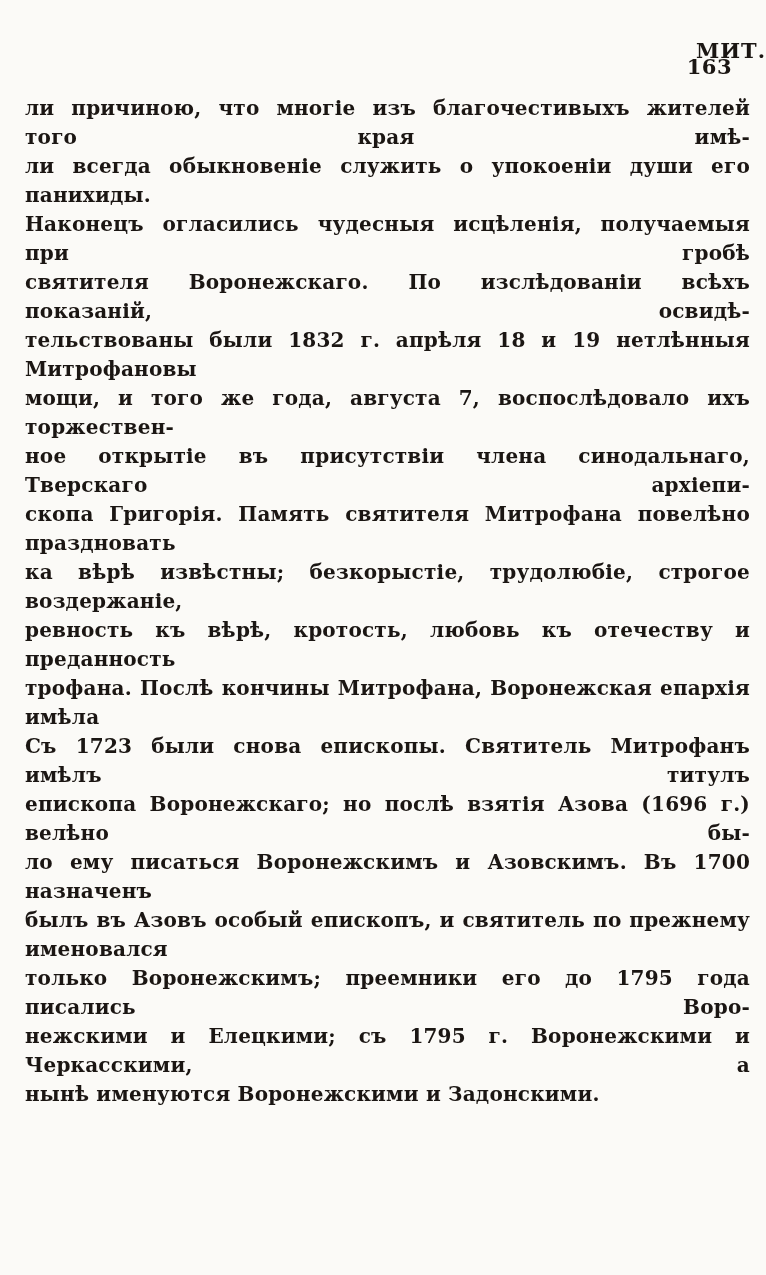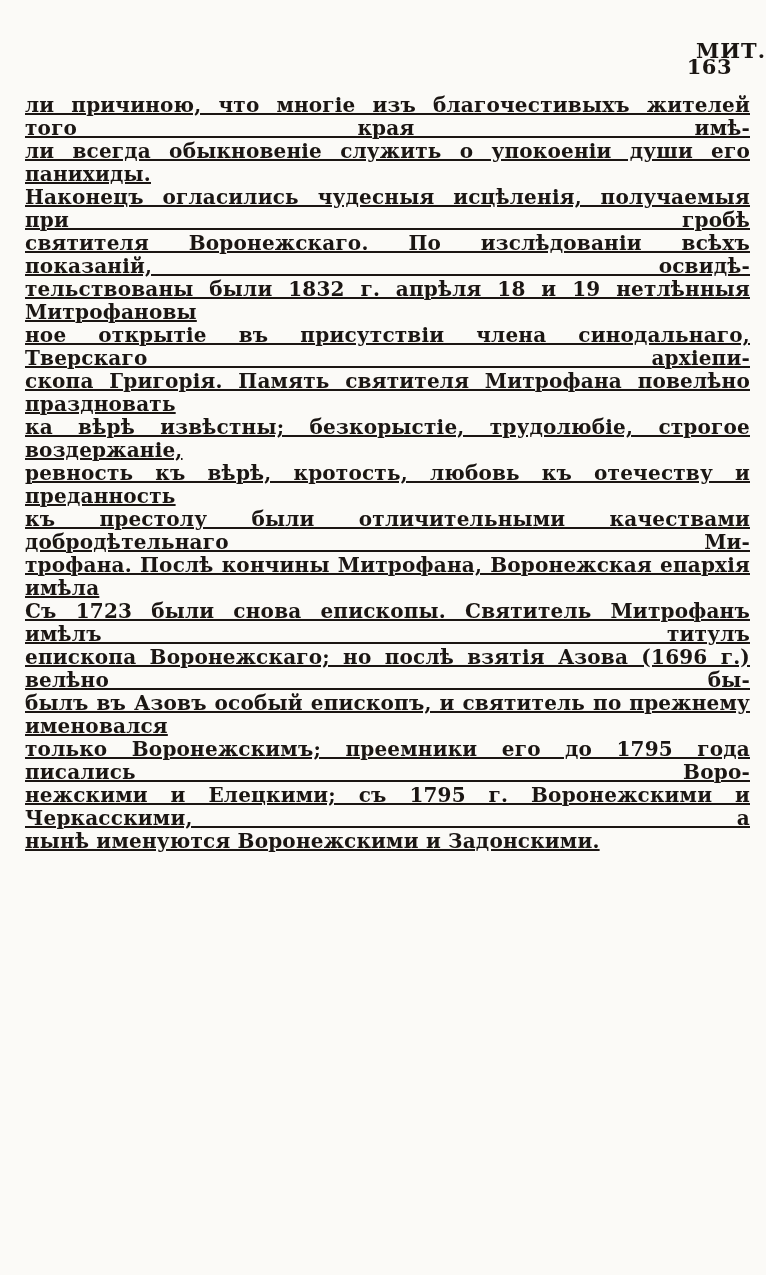--- a/index.html
+++ b/index.html
@@ -38,27 +38,26 @@
   }
   .page-body {
     margin-top: 28px;
     padding: 0 16px 0 25px; 
   }
   .paragraph {
     margin: 0;
   }
   .line {
     font-size: 20px;
-    line-height: 23px;
+    line-height: 29px;
     letter-spacing: 0.2px;
     text-align: justify;
     text-align-last: justify;
     text-justify: inter-word;
     white-space: normal;
-    text-decoration: underline;
   }
   
   .paragraph.end-short .line:last-child {
     text-align-last: left;
   }
 </style>
 </head>
 <body>
 
 <div class="page" style="background: rgb(251, 250, 247); color: rgb(27, 22, 19);">
@@ -67,28 +66,29 @@
     <div class="page-number">163</div>
   </div>
 
   <div class="page-body">
     <div class="paragraph end-short">
         <div class="line">ли причиною, что многіе изъ благочестивыхъ жителей того края имѣ-</div>
         <div class="line">ли всегда обыкновеніе служить о упокоеніи души его панихиды.</div>
         <div class="line">Наконецъ огласились чудесныя исцѣленія, получаемыя при гробѣ</div>
         <div class="line">святителя Воронежскаго. По изслѣдованіи всѣхъ показаній, освидѣ-</div>
         <div class="line">тельствованы были 1832 г. апрѣля 18 и 19 нетлѣнныя Митрофановы</div>
+        <div class="line">мощи, и того же года, августа 7, воспослѣдовало ихъ торжествен-</div>
         <div class="line">ное открытіе въ присутствіи члена синодальнаго, Тверскаго архіепи-</div>
         <div class="line">скопа Григорія. Память святителя Митрофана повелѣно праздновать</div>
         <div class="line">ка вѣрѣ извѣстны; безкорыстіе, трудолюбіе, строгое воздержаніе,</div>
         <div class="line">ревность къ вѣрѣ, кротость, любовь къ отечеству и преданность</div>
-        <div class="line">къ престолу были отличительными качествами добродѣтельнаго Ми-</div>
         <div class="line">трофана. Послѣ кончины Митрофана, Воронежская епархія имѣла</div>
         <div class="line">Съ 1723 были снова епископы. Святитель Митрофанъ имѣлъ титулъ</div>
         <div class="line">епископа Воронежскаго; но послѣ взятія Азова (1696 г.) велѣно бы-</div>
+        <div class="line">ло ему писаться Воронежскимъ и Азовскимъ. Въ 1700 назначенъ</div>
         <div class="line">былъ въ Азовъ особый епископъ, и святитель по прежнему именовался</div>
         <div class="line">только Воронежскимъ; преемники его до 1795 года писались Воро-</div>
         <div class="line">нежскими и Елецкими; съ 1795 г. Воронежскими и Черкасскими, а</div>
         <div class="line">нынѣ именуются Воронежскими и Задонскими.</div>
       </div>
 
   </div>
 </div>
 
 </body></html>

